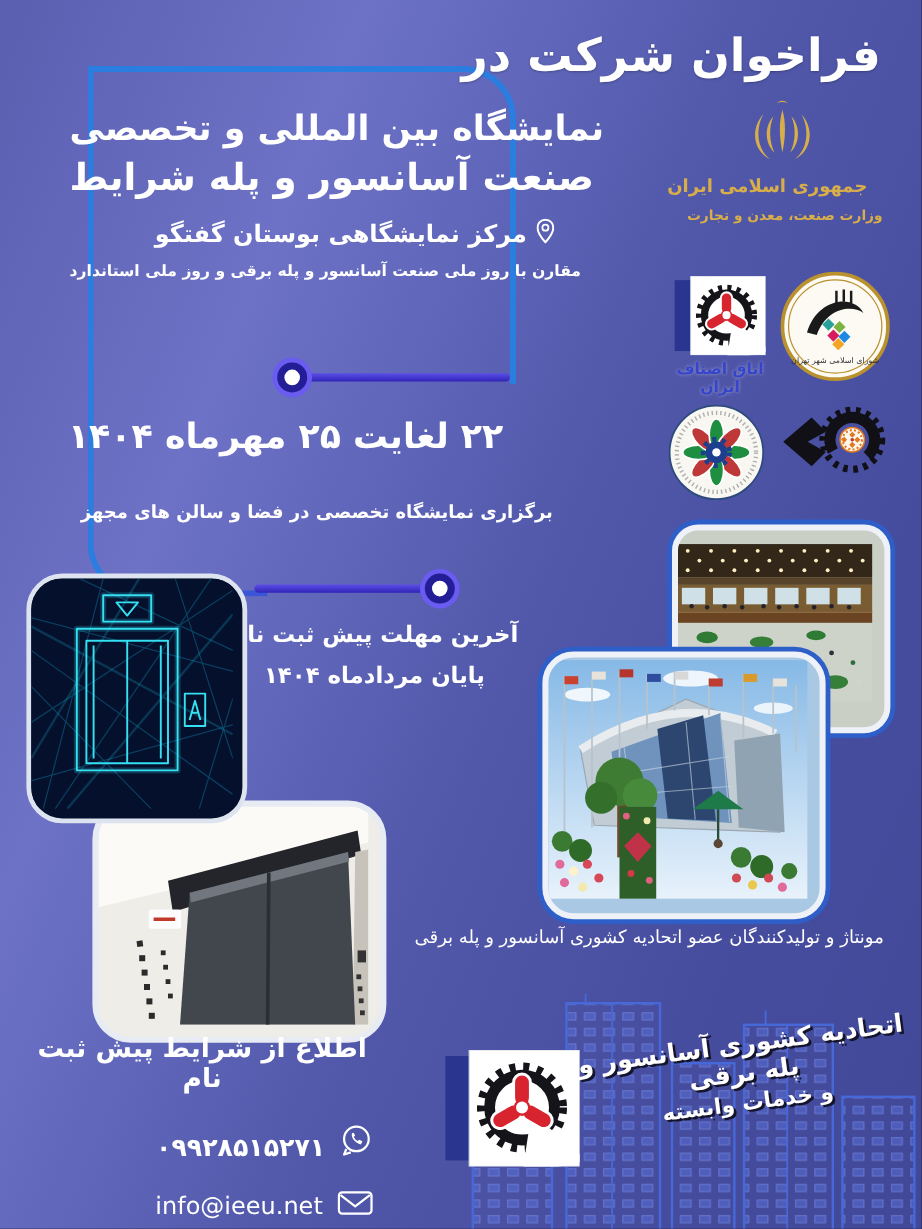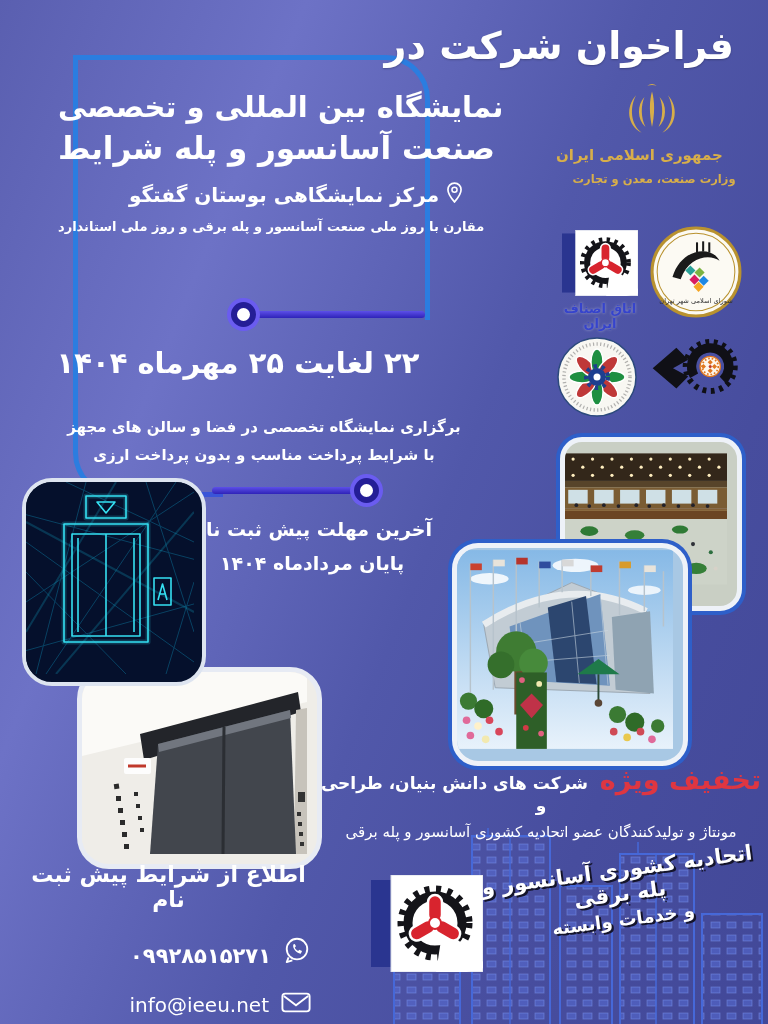--- a/index.html
+++ b/index.html
@@ -91,21 +91,20 @@
       </span>
       <span>مرکز نمایشگاهی بوستان گفتگو</span>
     </div>
     <div class="h-note">مقارن با روز ملی صنعت آسانسور و پله برقی و روز ملی استاندارد</div>
   </div>
 
   <div class="abs rtl date-line">۲۲ لغایت ۲۵ مهرماه ۱۴۰۴</div>
 
   <div class="abs rtl venue-block">
     <div>برگزاری نمایشگاه تخصصی در فضا و سالن های مجهز</div>
-    <div>با شرایط پرداخت مناسب و بدون پرداخت ارزی</div>
   </div>
 
   <div class="abs rtl deadline-block">
     <div>آخرین مهلت پیش ثبت نام</div>
     <div>پایان مردادماه ۱۴۰۴</div>
   </div>
 
   <div class="abs card neon-card">
     <svg width="168" height="192" viewBox="0 0 168 192">
       <rect width="168" height="192" fill="#05102c"></rect>
@@ -333,24 +332,20 @@
         <circle cx="164" cy="190" r="4" fill="#cf4a55"></circle>
           <circle cx="178" cy="196" r="4" fill="#e9c84e"></circle>
         <circle cx="192" cy="190" r="4" fill="#cf4a55"></circle>
           <circle cx="204" cy="198" r="4" fill="#e06a9a"></circle>
         <circle cx="210" cy="184" r="7" fill="#3b7a33"></circle>
       </g>
     </svg>
   </div>
 
   <div class="abs rtl discount">
-    <div class="disc-l1">
-      <span class="disc-hi">تخفیف ویژه</span>
-      <span>شرکت های دانش بنیان، طراحی و</span>
-    </div>
     <div class="disc-l2">مونتاژ و تولیدکنندگان عضو اتحادیه کشوری آسانسور و پله برقی</div>
   </div>
 
   <div class="abs rtl contact">
     <div class="contact-heading">اطلاع از شرایط پیش ثبت نام</div>
     <div class="c-row">
       <span>
         <svg width="28" height="28" viewBox="0 0 30 30">
           <circle cx="15" cy="14" r="11" fill="none" stroke="#fff" stroke-width="2"></circle>
           <path d="M6 23 L4 28 L10 26" fill="none" stroke="#fff" stroke-width="2" stroke-linejoin="round"></path>

